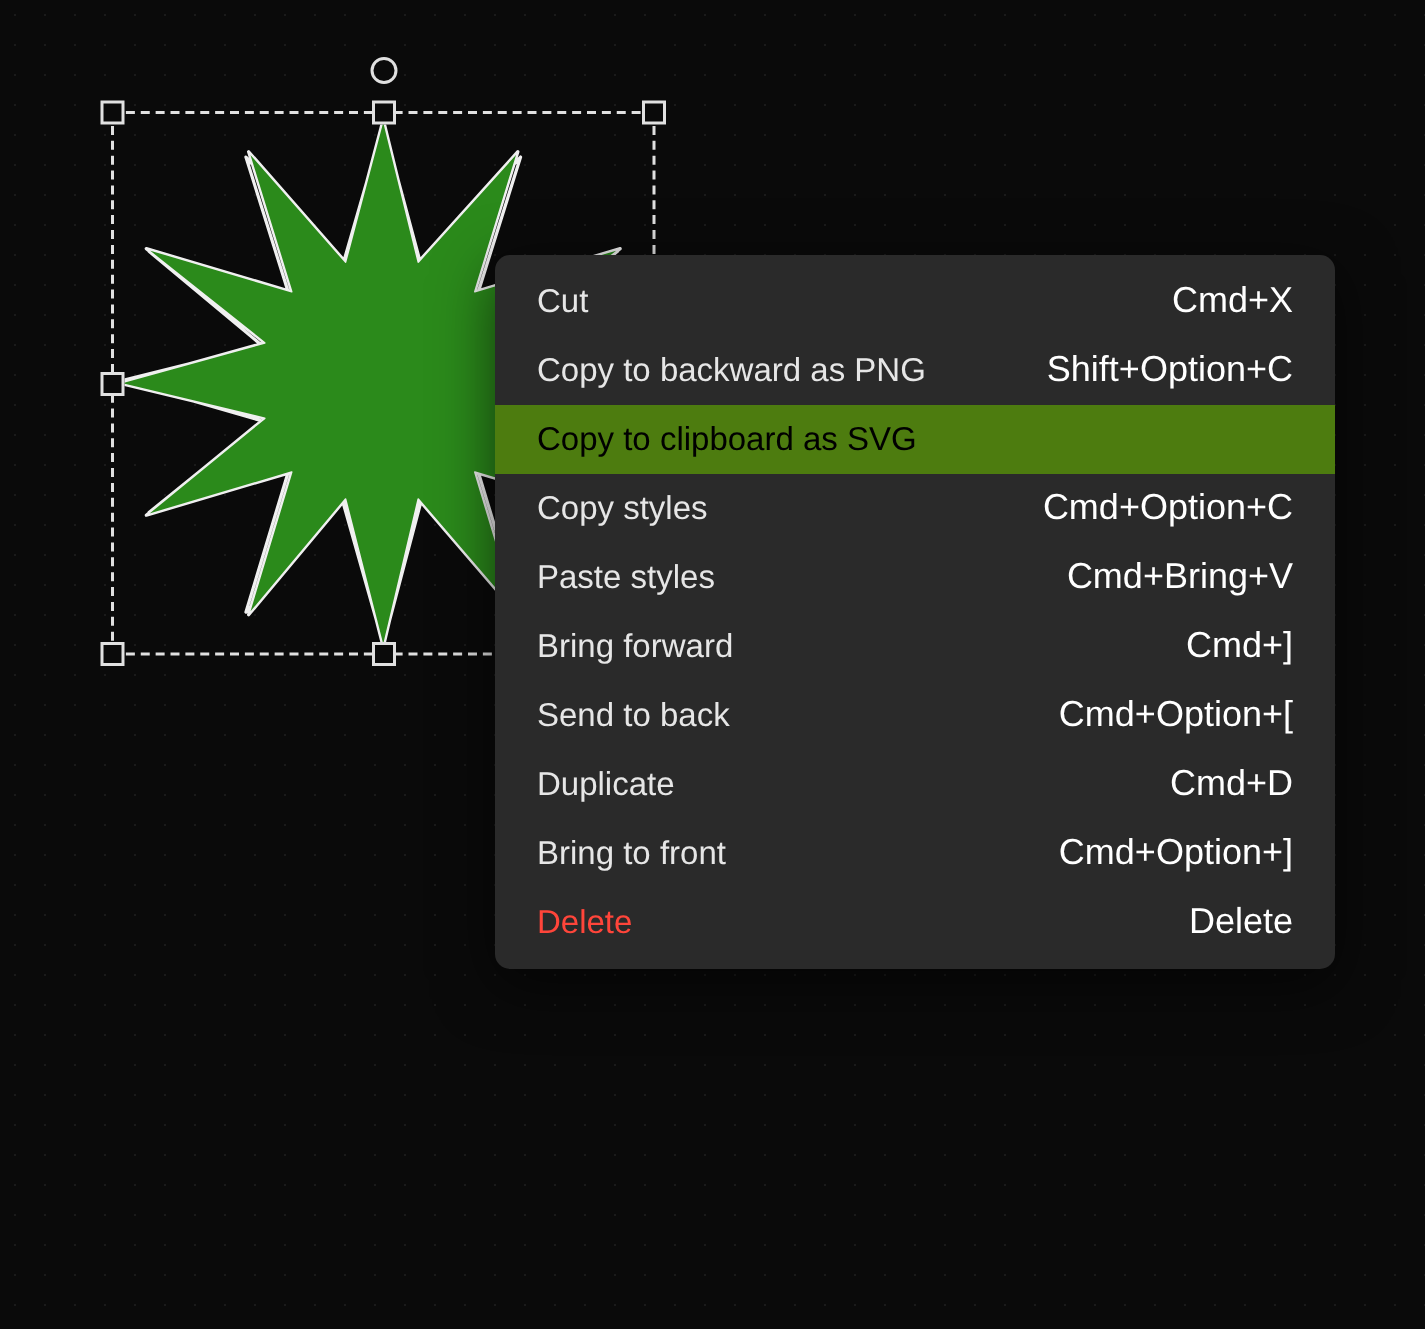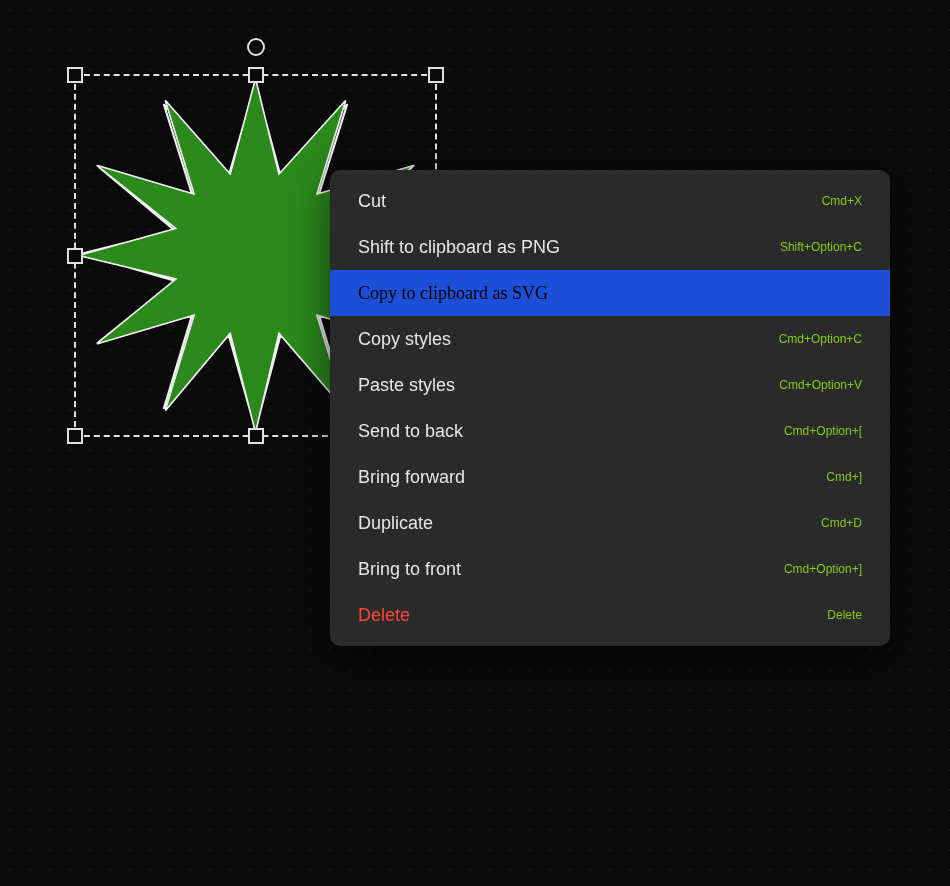--- a/index.html
+++ b/index.html
@@ -86,34 +86,33 @@
     }
     .menu-item {
       display: flex;
       align-items: center;
       justify-content: space-between;
       height: 46px;
       padding: 0 28px;
       cursor: default;
     }
     .menu-item.highlighted {
-      background: #1d4ed8;
-      font-family: Liberation Serif, serif;
+      background: #4d7c0f;
     }
     .menu-label {
-      font-size: 18px;
+      font-size: 22px;
       color: #e6e6e6;
       font-weight: 400;
     }
     .menu-item.highlighted .menu-label {
       color: #000;
     }
     .menu-shortcut {
-      font-size: 12px;
-      color: #84cc16;
+      font-size: 24px;
+      color: #ffffff;
       font-weight: 400;
     }
     .menu-item.danger .menu-label {
       color: #ff453a;
     }
   </style>
 </head>
 <body>
 
 <div class="canvas-area">
@@ -138,41 +137,41 @@
     <div class="handle bm"></div>
     <div class="handle br"></div>
   </div>
 
   <div class="context-menu" id="context-menu">
       <div class="menu-item">
         <span class="menu-label">Cut</span>
         <span class="menu-shortcut">Cmd+X</span>
       </div>
       <div class="menu-item">
-        <span class="menu-label">Shift to clipboard as PNG</span>
+        <span class="menu-label">Copy to backward as PNG</span>
         <span class="menu-shortcut">Shift+Option+C</span>
       </div>
       <div class="menu-item highlighted">
         <span class="menu-label">Copy to clipboard as SVG</span>
       </div>
       <div class="menu-item">
         <span class="menu-label">Copy styles</span>
         <span class="menu-shortcut">Cmd+Option+C</span>
       </div>
       <div class="menu-item">
         <span class="menu-label">Paste styles</span>
-        <span class="menu-shortcut">Cmd+Option+V</span>
+        <span class="menu-shortcut">Cmd+Bring+V</span>
+      </div>
+      <div class="menu-item">
+        <span class="menu-label">Bring forward</span>
+        <span class="menu-shortcut">Cmd+]</span>
       </div>
       <div class="menu-item">
         <span class="menu-label">Send to back</span>
         <span class="menu-shortcut">Cmd+Option+[</span>
-      </div>
-      <div class="menu-item">
-        <span class="menu-label">Bring forward</span>
-        <span class="menu-shortcut">Cmd+]</span>
       </div>
       <div class="menu-item">
         <span class="menu-label">Duplicate</span>
         <span class="menu-shortcut">Cmd+D</span>
       </div>
       <div class="menu-item">
         <span class="menu-label">Bring to front</span>
         <span class="menu-shortcut">Cmd+Option+]</span>
       </div>
       <div class="menu-item danger">

